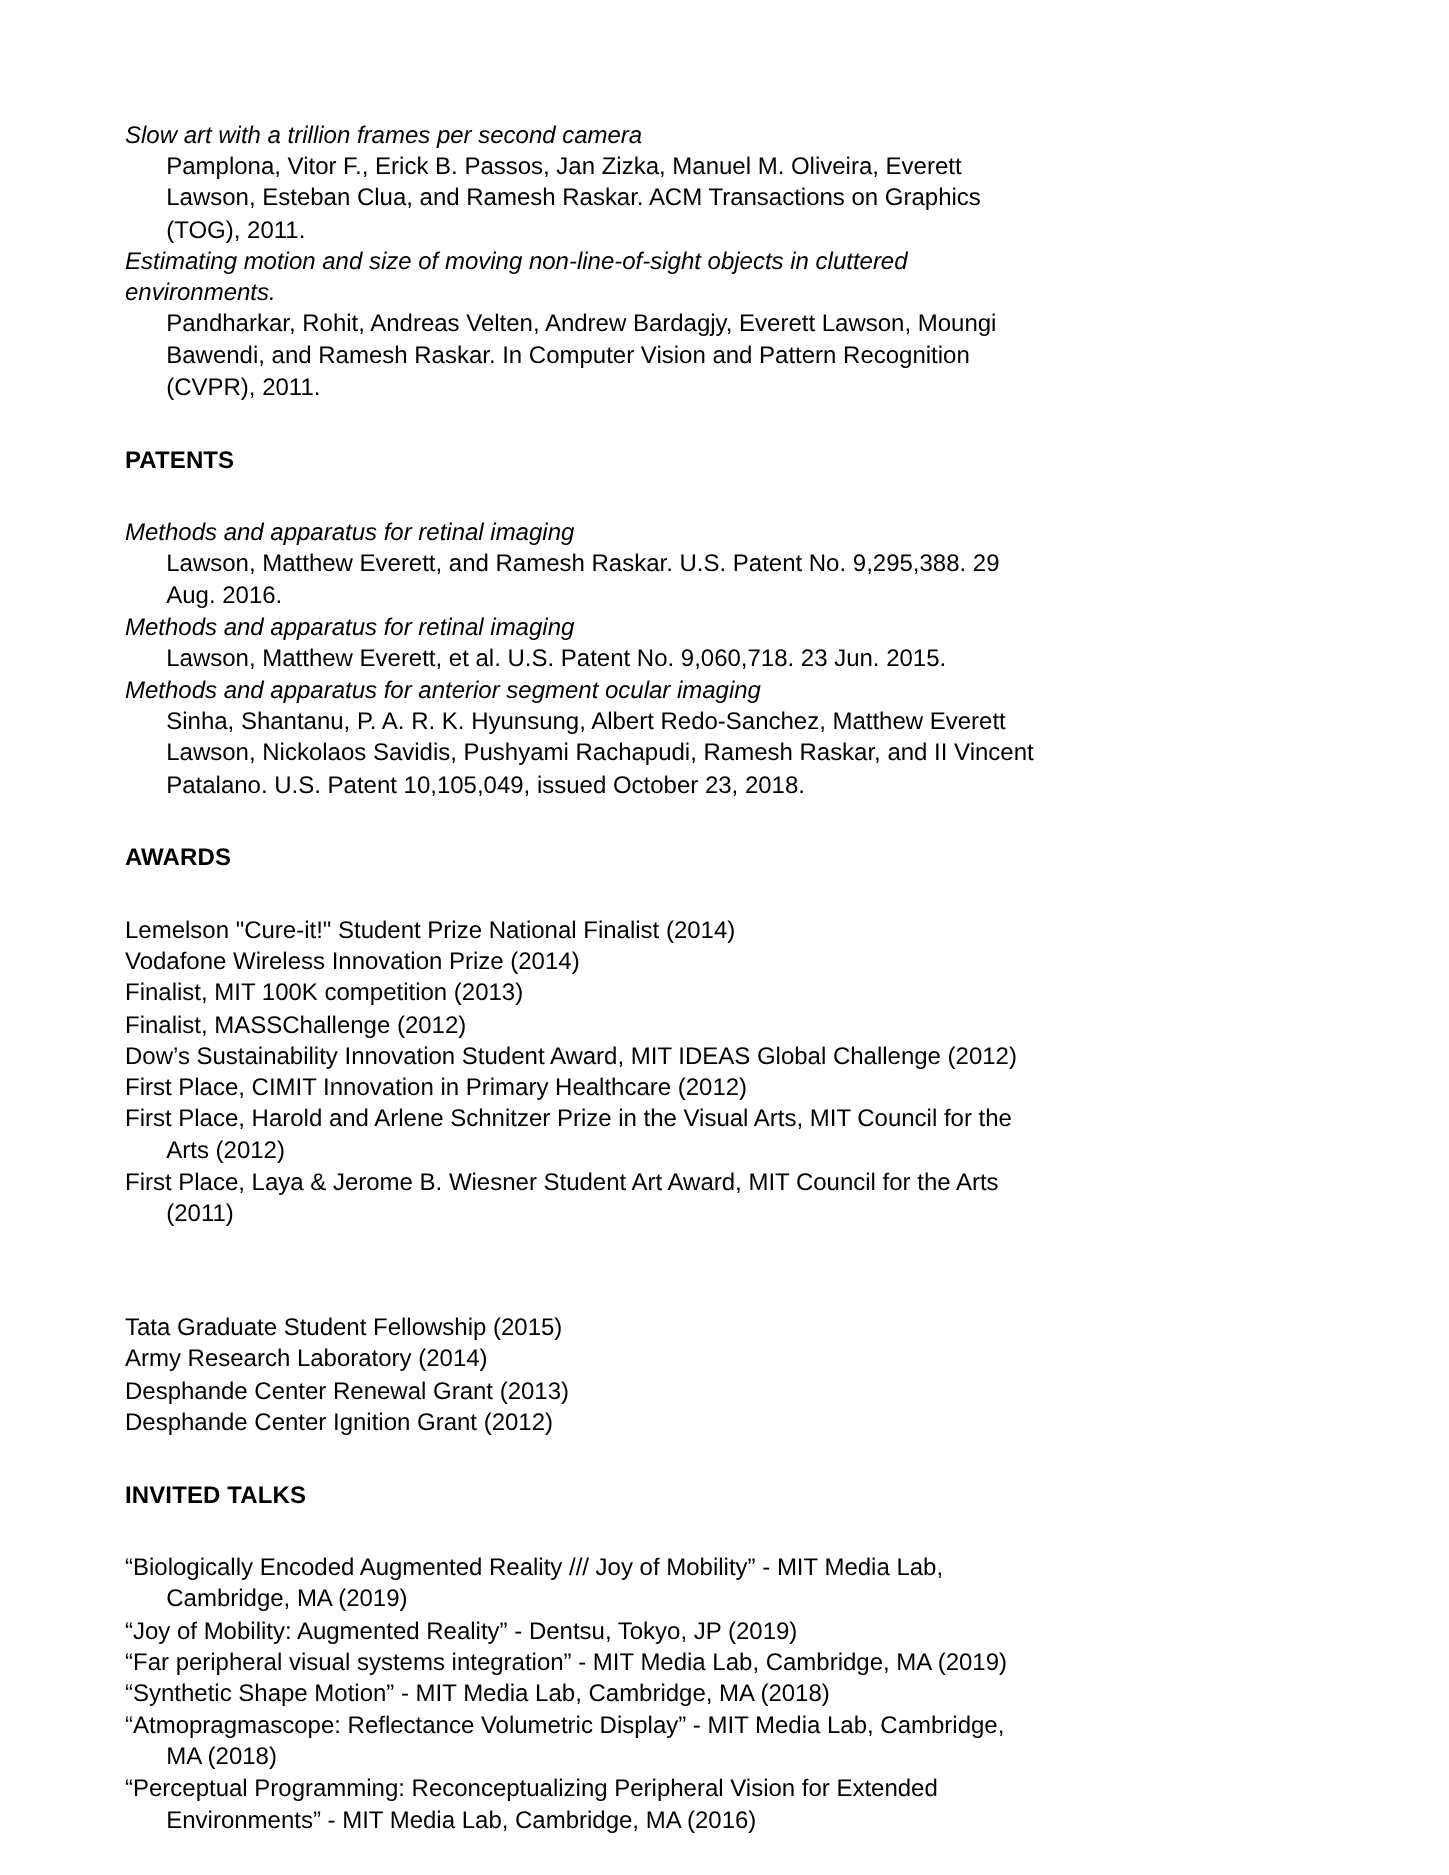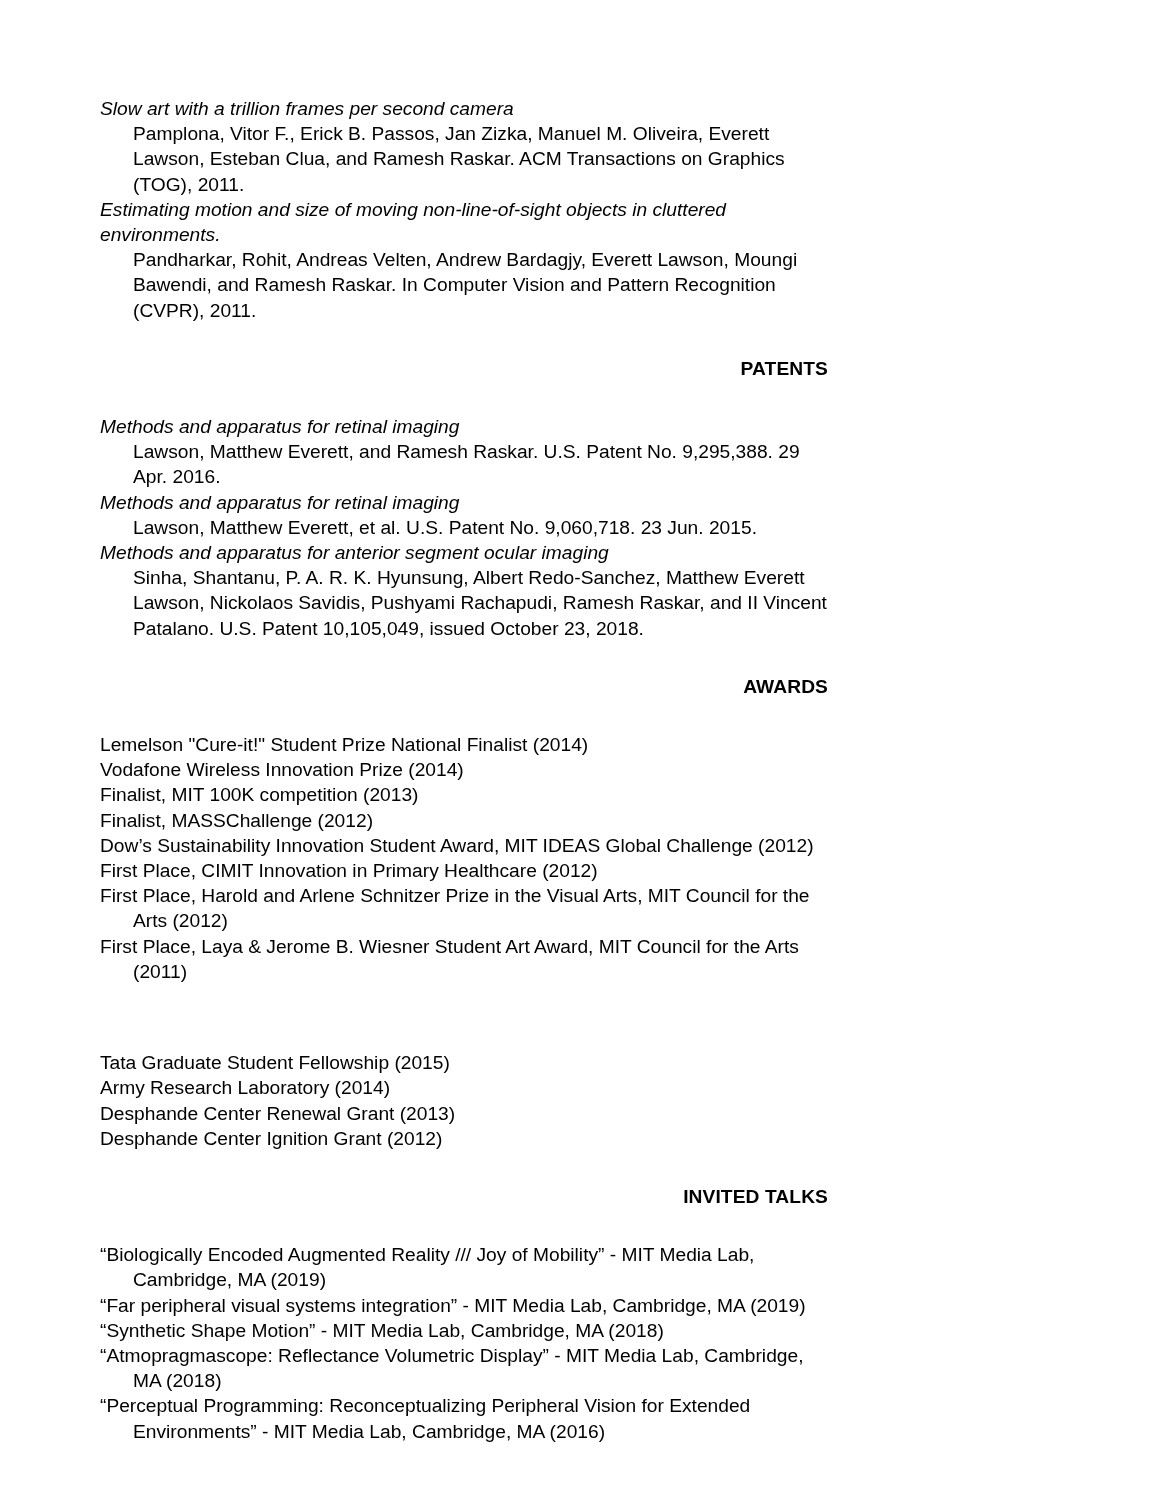--- a/index.html
+++ b/index.html
@@ -47,21 +47,20 @@
     white-space: pre-wrap;
   }
 
   
   .section-heading {
     font-weight: bold;
     font-size: 19.2px;
     line-height: 25.2px;
     margin: 0;
     letter-spacing: 0.1px;
-    text-align: right;
   }
   .section-gap-before { height: 33px; }
   .section-gap-after  { height: 33px; }
 
   
   .list-line {
     font-size: 19.2px;
     line-height: 25.2px;
     margin: 0;
     max-width: 950px;
@@ -89,21 +88,21 @@
         <div class="entry-detail">Pandharkar, Rohit, Andreas Velten, Andrew Bardagjy, Everett Lawson, Moungi Bawendi, and Ramesh Raskar. In Computer Vision and Pattern Recognition (CVPR), 2011.</div>
       </div>
     </div>
 
     <div class="section-gap-before"></div>
     <div class="section-heading">PATENTS</div>
     <div class="section-gap-after"></div>
     <div>
       <div class="entry">
         <div class="entry-title">Methods and apparatus for retinal imaging</div>
-        <div class="entry-detail">Lawson, Matthew Everett, and Ramesh Raskar. U.S. Patent No. 9,295,388. 29 Apr. 2016.</div>
+        <div class="entry-detail">Lawson, Matthew Everett, and Ramesh Raskar. U.S. Patent No. 9,295,388. 29 Aug. 2016.</div>
       </div>
       <div class="entry">
         <div class="entry-title">Methods and apparatus for retinal imaging</div>
         <div class="entry-detail">Lawson, Matthew Everett, et al. U.S. Patent No. 9,060,718. 23 Jun. 2015.</div>
       </div>
       <div class="entry">
         <div class="entry-title">Methods and apparatus for anterior segment ocular imaging</div>
         <div class="entry-detail">Sinha, Shantanu, P. A. R. K. Hyunsung, Albert Redo-Sanchez, Matthew Everett Lawson, Nickolaos Savidis, Pushyami Rachapudi, Ramesh Raskar, and II Vincent Patalano. U.S. Patent 10,105,049, issued October 23, 2018.</div>
       </div>
     </div>
@@ -129,20 +128,21 @@
       <div class="list-line">Army Research Laboratory (2014)</div>
       <div class="list-line">Desphande Center Renewal Grant (2013)</div>
       <div class="list-line">Desphande Center Ignition Grant (2012)</div>
     </div>
 
     <div class="section-gap-before"></div>
     <div class="section-heading">INVITED TALKS</div>
     <div class="section-gap-after"></div>
     <div>
       <div class="list-line">“Biologically Encoded Augmented Reality /// Joy of Mobility” - MIT Media Lab, Cambridge, MA (2019)</div>
+      <div class="list-line">“Joy of Mobility: Augmented Reality” - Dentsu, Tokyo, JP (2019)</div>
       <div class="list-line">“Far peripheral visual systems integration” - MIT Media Lab, Cambridge, MA (2019)</div>
       <div class="list-line">“Synthetic Shape Motion” - MIT Media Lab, Cambridge, MA (2018)</div>
       <div class="list-line">“Atmopragmascope: Reflectance Volumetric Display” - MIT Media Lab, Cambridge, MA (2018)</div>
       <div class="list-line">“Perceptual Programming: Reconceptualizing Peripheral Vision for Extended Environments” - MIT Media Lab, Cambridge, MA (2016)</div>
     </div>
 
   </div>
 </div>
 
 </body></html>

